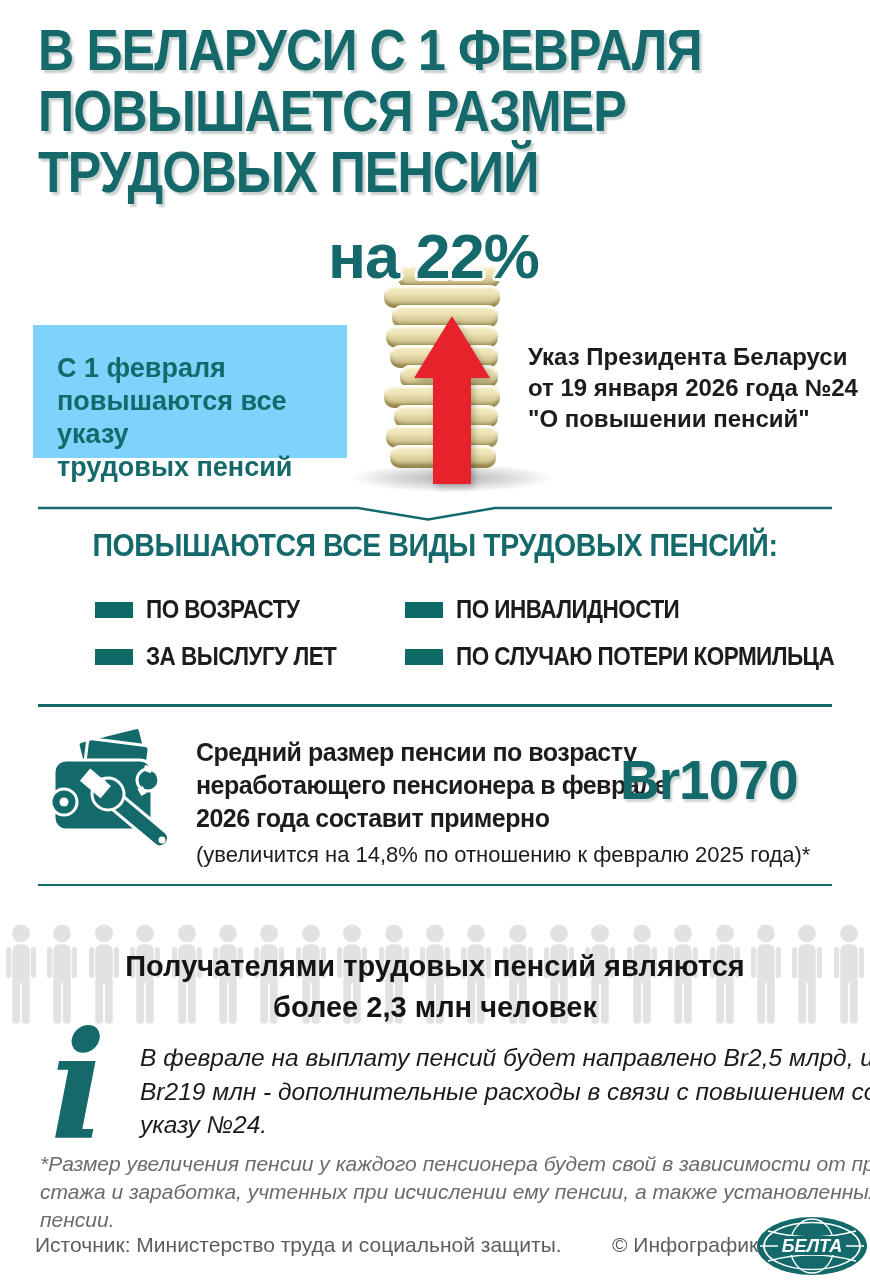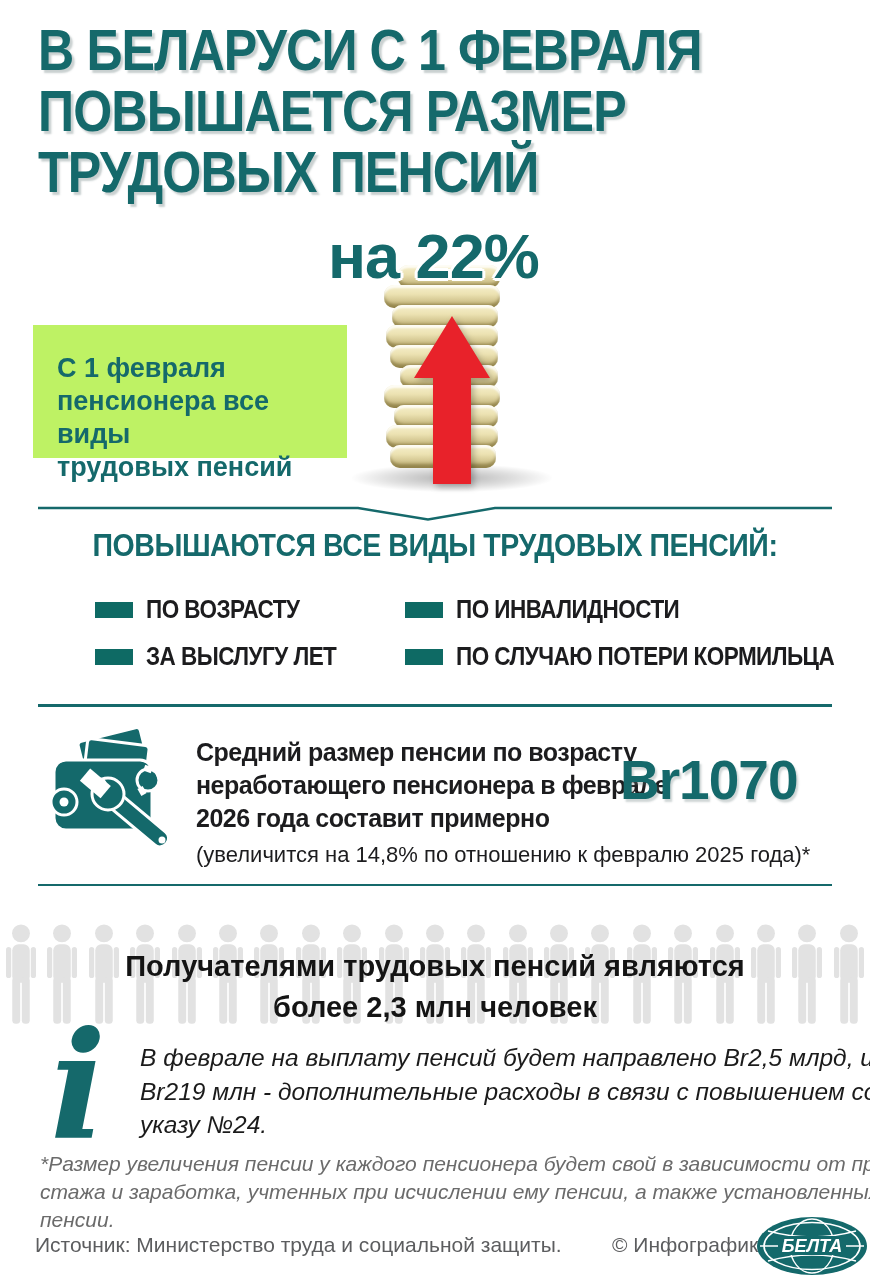--- a/index.html
+++ b/index.html
@@ -17,21 +17,21 @@
     letter-spacing:-1px;z-index:6;
     text-shadow:-3px 0 0 #fff,3px 0 0 #fff,0 -3px 0 #fff,0 3px 0 #fff,-2px -2px 0 #fff,2px 2px 0 #fff,-2px 2px 0 #fff,2px -2px 0 #fff;}
   .coin-shadow{position:absolute;left:352px;top:464px;width:200px;height:28px;z-index:1;
     background:radial-gradient(ellipse at center,rgba(0,0,0,.30) 0%,rgba(0,0,0,.12) 45%,rgba(0,0,0,0) 72%);}
   .coin-stack{position:absolute;left:384px;top:268px;width:118px;z-index:2;}
   .coin{height:23px;margin-top:-3px;border-radius:10px;
     background:linear-gradient(180deg,#f6f0cd 0%,#ece2b2 40%,#d5c893 68%,#b2a267 100%);
     box-shadow:inset 0 3px 2px rgba(255,255,255,.8),inset 0 -4px 3px rgba(120,105,50,.55);}
   .arrow-up{position:absolute;left:414px;top:316px;z-index:4;filter:drop-shadow(3px 3px 3px rgba(0,0,0,.25));}
   
-  .highlight-box{position:absolute;left:33px;top:325px;width:314px;height:133px;background:#bef264;}
+  .highlight-box{position:absolute;left:33px;top:325px;width:314px;height:133px;background:#7dd3fc;}
   .highlight-box .bt{margin:27px 0 0 24px;font-size:27px;font-weight:bold;color:#15696b;line-height:33px;}
   .highlight-box .bt2{margin-left:24px;font-size:27px;font-weight:bold;color:#15696b;line-height:33px;}
   .decree{position:absolute;left:528px;top:341px;font-size:24px;font-weight:bold;color:#1c1c1e;line-height:31px;}
   
   .divider-svg{position:absolute;left:38px;top:505px;}
   .divider2{position:absolute;left:38px;top:704px;width:794px;height:3px;background:#15696b;}
   .divider3{position:absolute;left:38px;top:884px;width:794px;height:2px;background:#15696b;}
   
   .sec-heading{position:absolute;left:0;top:528px;width:870px;text-align:center;
     font-size:31px;font-weight:bold;color:#15696b;letter-spacing:-.5px;white-space:nowrap;
@@ -89,24 +89,29 @@
       <div class="coin" style="margin-left:2px;width:112px"></div>
       <div class="coin" style="margin-left:6px;width:106px"></div>
     </div>
   <svg class="arrow-up" width="76" height="168" viewBox="0 0 76 168">
     <polygon points="38,0 76,62 57,62 57,168 19,168 19,62 0,62" fill="#e8222a"></polygon>
   </svg>
   <div class="raise">на 22%</div>
 
   <div class="highlight-box">
     <div class="bt">С 1 февраля</div>
-    <div class="bt2">пенсионера все виды</div>
+    <div class="bt2">повышаются все указу</div>
     <div class="bt2">трудовых пенсий</div>
   </div>
 
+  <div class="decree">
+    <div>Указ Президента Беларуси</div>
+    <div>от 19 января 2026 года №24</div>
+    <div>"О повышении пенсий"</div>
+  </div>
 
   <svg class="divider-svg" width="794" height="18" viewBox="0 0 794 18">
     <path d="M0 3 H320 L390 14.5 L457 3 H794" fill="none" stroke="#15696b" stroke-width="2.4"></path>
   </svg>
 
   <div class="sec-heading">ПОВЫШАЮТСЯ ВСЕ ВИДЫ ТРУДОВЫХ ПЕНСИЙ:</div>
 
   <div class="ptype p0">
     <span class="bullet"></span>
     <span class="lbl">ПО ВОЗРАСТУ</span>

